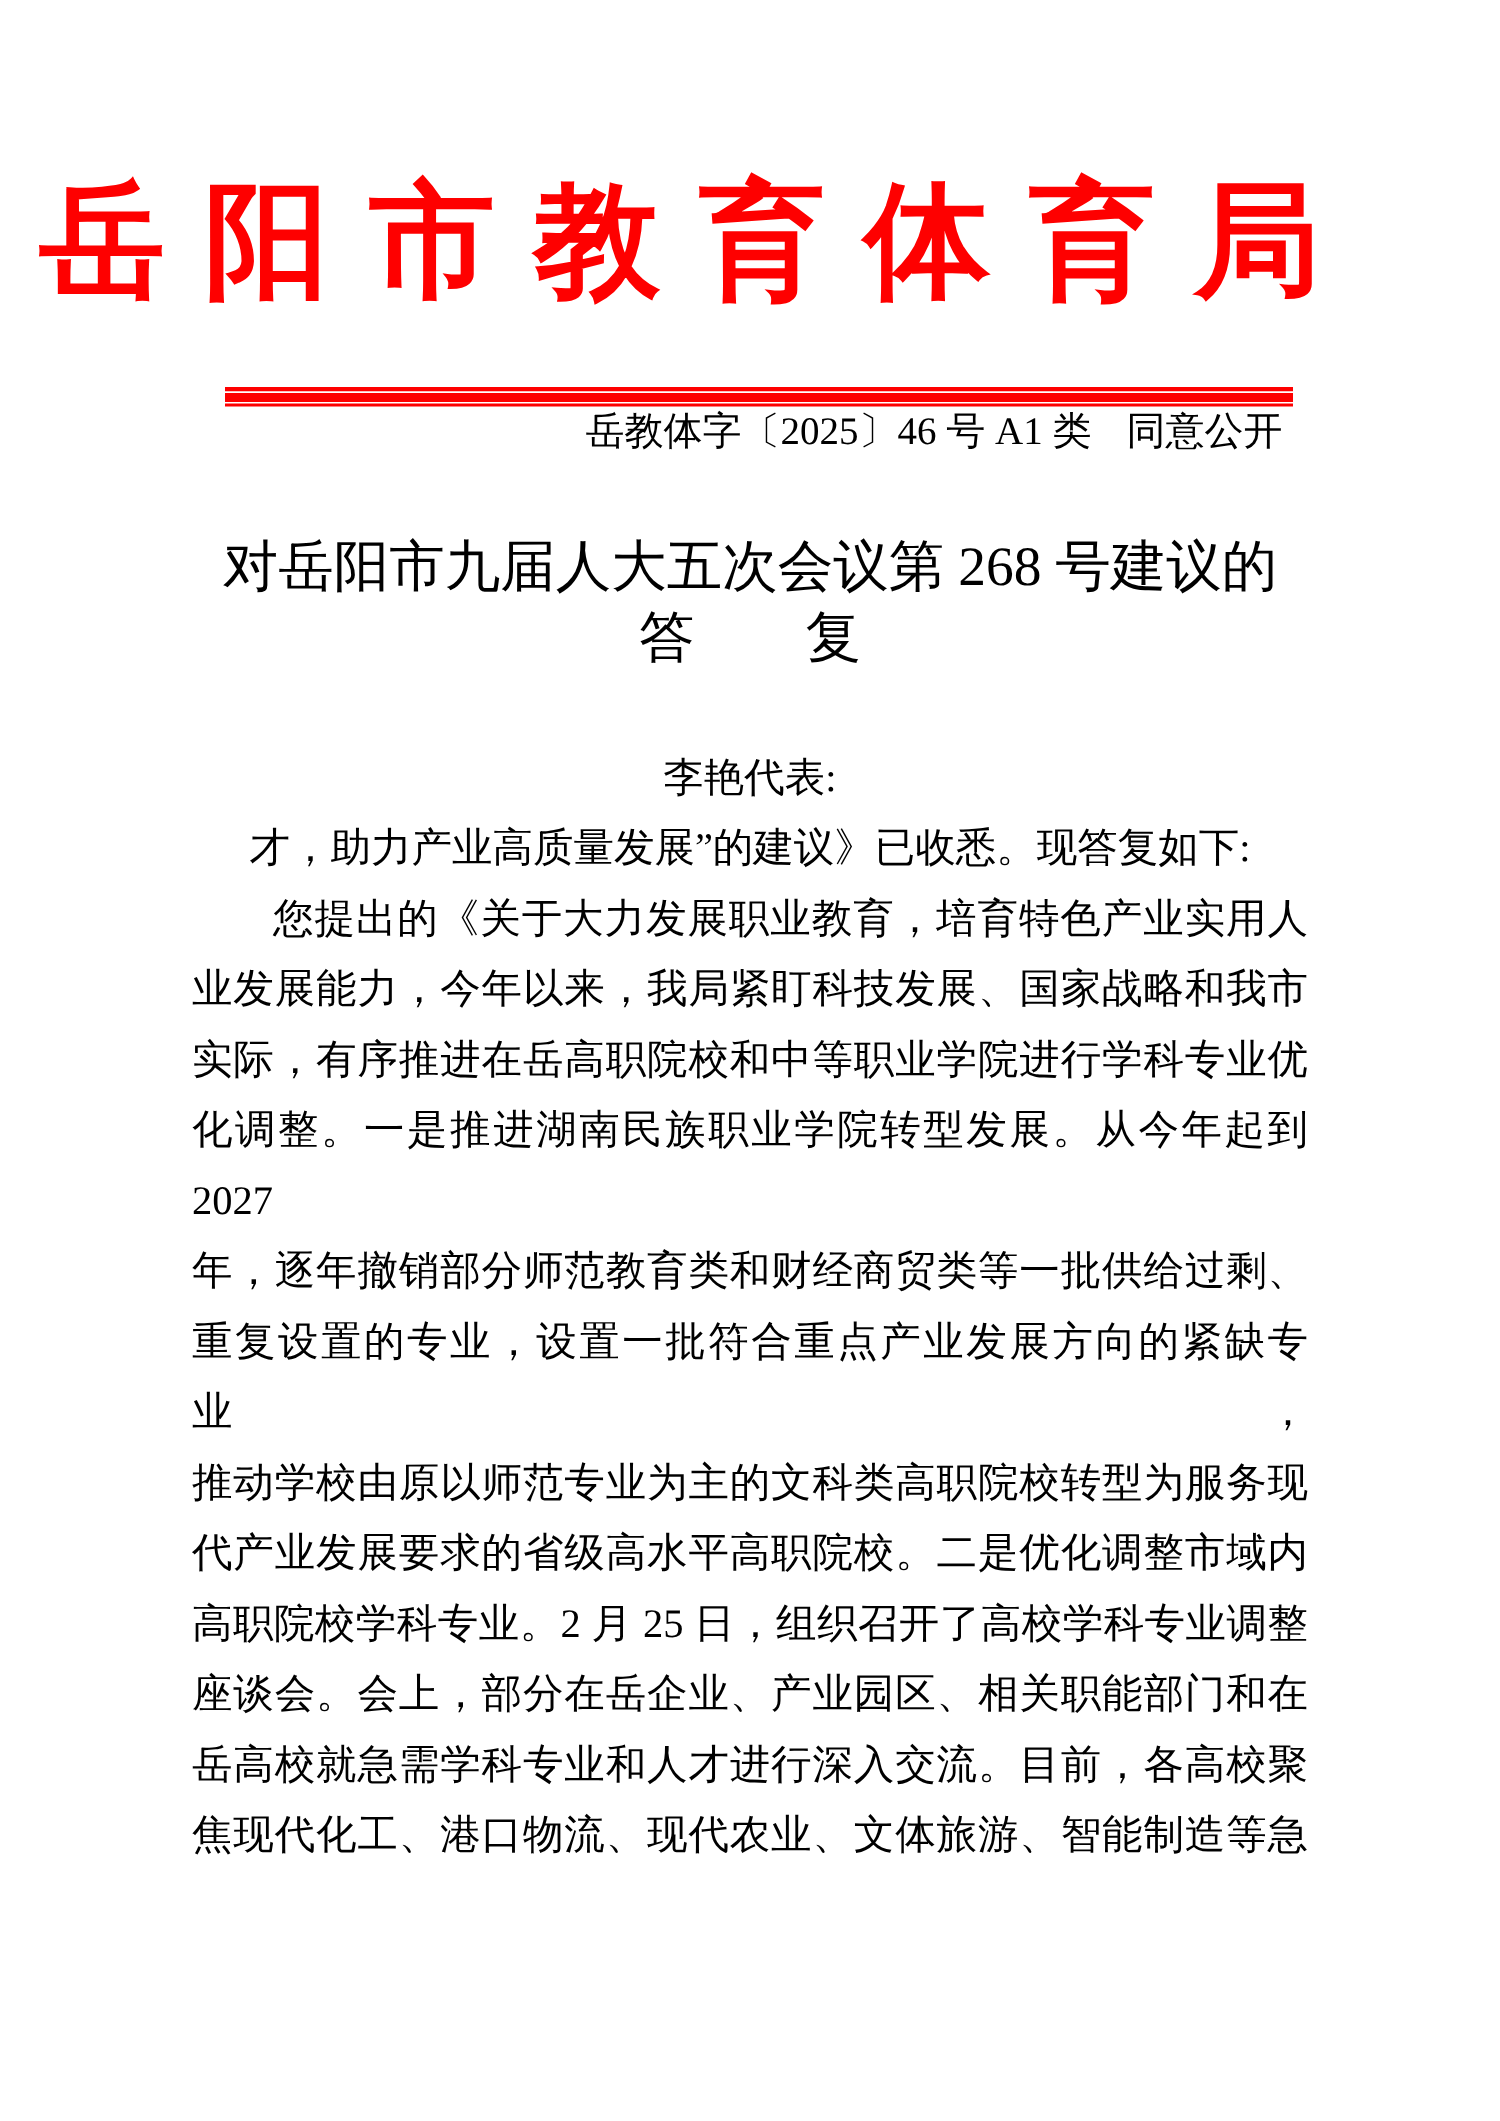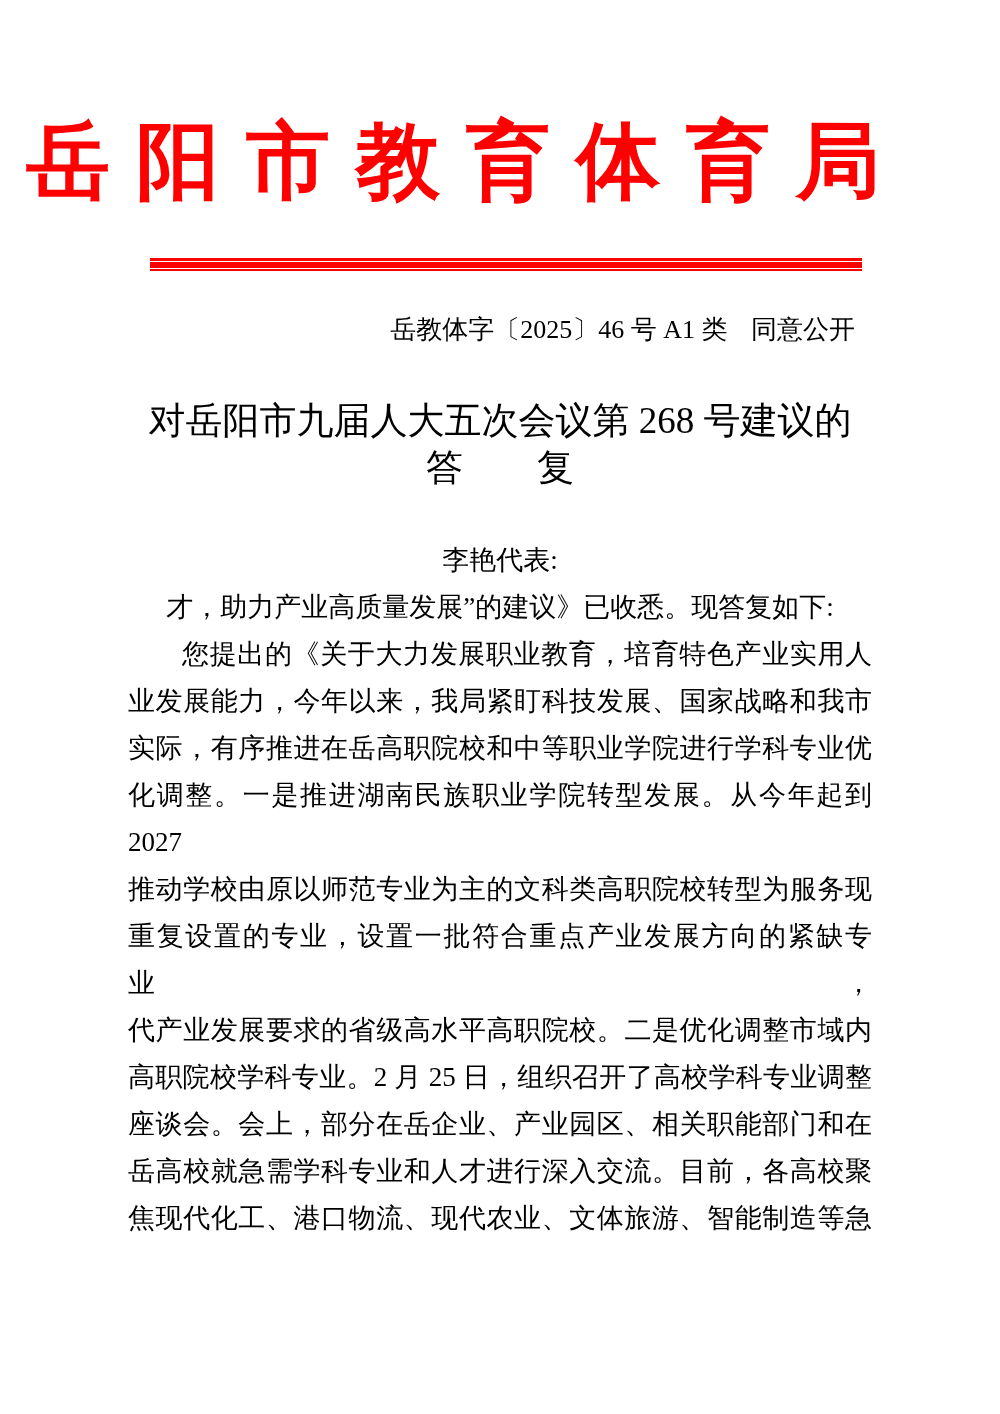--- a/index.html
+++ b/index.html
@@ -25,21 +25,20 @@
     white-space: nowrap;
   }
   .red-rule { width: 712px; margin: 46px 0 0 150px; }
   .red-rule .s1 { height: 3px; background: #fe0000; }
   .red-rule .g  { height: 1px; background: #ffffff; }
   .red-rule .s2 { height: 6px; background: #fe0000; }
   .red-rule .s3 { height: 2px; background: #fe0000; }
 
   
   .docnum-row {
-    margin-top: 42px;
     padding-right: 145px;
     font-size: 26px;
     line-height: 34px;
     text-align: right;
     white-space: nowrap;
   }
   .docnum-row .publicity { margin-left: 0.9em; }
 
   
   .title {
@@ -98,22 +97,23 @@
     <span class="tl">答　　复</span>
   </h2>
 
   <div class="body" id="body-lines">
       <div class="line"><span>李艳代表:</span></div>
       <div class="line"><span>才，助力产业高质量发展”的建议》已收悉。现答复如下:</span></div>
       <div class="line j ind"><span>您提出的《关于大力发展职业教育，培育特色产业实用人</span></div>
       <div class="line j"><span>业发展能力，今年以来，我局紧盯科技发展、国家战略和我市</span></div>
       <div class="line j"><span>实际，有序推进在岳高职院校和中等职业学院进行学科专业优</span></div>
       <div class="line j"><span>化调整。一是推进湖南民族职业学院转型发展。从今年起到 2027</span></div>
+      <div class="line j"><span>年，逐年撤销部分师范教育类和财经商贸类等一批供给过剩、</span></div>
+      <div class="line j"><span>重复设置的专业，设置一批符合重点产业发展方向的紧缺专业，</span></div>
       <div class="line j"><span>推动学校由原以师范专业为主的文科类高职院校转型为服务现</span></div>
-      <div class="line j"><span>重复设置的专业，设置一批符合重点产业发展方向的紧缺专业，</span></div>
       <div class="line j"><span>代产业发展要求的省级高水平高职院校。二是优化调整市域内</span></div>
       <div class="line j"><span>高职院校学科专业。2 月 25 日，组织召开了高校学科专业调整</span></div>
       <div class="line j"><span>座谈会。会上，部分在岳企业、产业园区、相关职能部门和在</span></div>
       <div class="line j"><span>岳高校就急需学科专业和人才进行深入交流。目前，各高校聚</span></div>
       <div class="line j"><span>焦现代化工、港口物流、现代农业、文体旅游、智能制造等急</span></div>
     </div>
 
 </div>
 
 </body></html>

